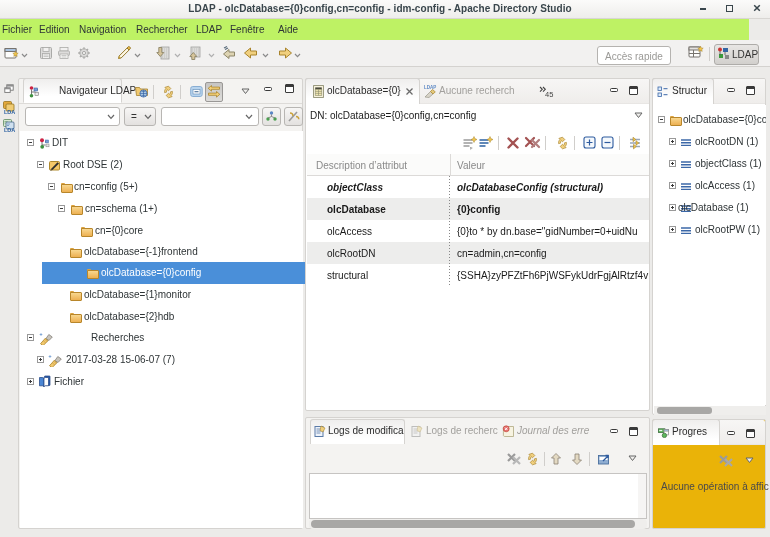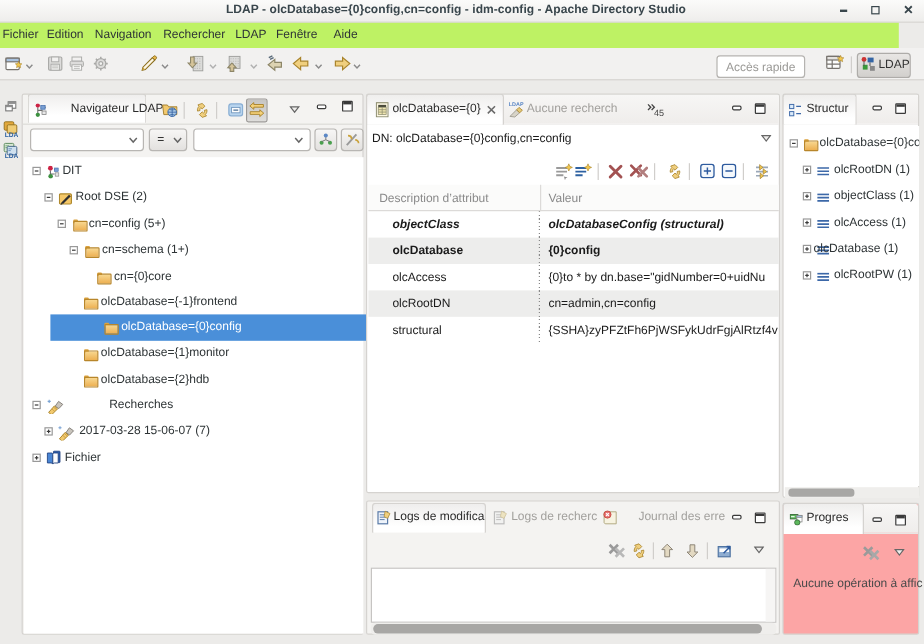--- a/index.html
+++ b/index.html
@@ -427,21 +427,21 @@
     <path d="M2.5 4h5M2.5 6h5M2.5 8h4" stroke="#9a9a9a" stroke-width="0.8"></path>
     <path d="M7 1l4 2-2 4-3-1.5z" fill="#ead9a0" stroke="#b09a56" stroke-width="0.6"></path>
   </svg>
   <div class="abs" style="left:120px;top:7px;color:#a2a09d;">Logs de recherc</div>
 
   <svg class="abs" style="left:196px;top:7px;" width="14" height="13" viewBox="0 0 14 13">
     <path d="M3 1.5h8.5v10H3c-1 0-1.6-.5-1.6-1.2V2.7C1.4 2 2 1.5 3 1.5z" fill="#f7f3e1" stroke="#b0a880" stroke-width="0.8"></path>
     <circle cx="4.2" cy="3.8" r="3" fill="#e57373" stroke="#c0392b" stroke-width="0.6"></circle>
     <path d="M3 2.6l2.4 2.4M5.4 2.6L3 5" stroke="#fff" stroke-width="0.9"></path>
   </svg>
-  <div class="abs" style="left:226px;top:7px;color:#a2a09d;">Journal des erre</div>
+  <div class="abs" style="left:211px;top:7px;color:#a2a09d;font-style:italic;">Journal des erre</div>
   <div class="minbtn" style="left:304px;top:11px;"></div>
   <div class="maxbtn" style="left:323px;top:9px;"></div>
 
   <svg class="abs" style="left:200px;top:34px;" width="16" height="14" viewBox="0 0 16 14">
     <path d="M2 2l7 7M9 2L2 9" stroke="#9a9a9a" stroke-width="2.2"></path>
     <path d="M7 5l7 7M14 5l-7 7" stroke="#b8b8b8" stroke-width="2.2"></path>
   </svg>
   <svg class="abs" style="left:219px;top:34px;" width="15" height="14" viewBox="0 0 15 14">
     <path d="M7.5 1.2l2.3 2.3-2.3 2.3-1.2-1.1c-.7.7-.9 1.5-.6 2.4L3.6 7.6c-.3-1.5.2-3 1.3-4.1l-1-1.1z" fill="#f0cf7e" stroke="#a9842c" stroke-width="0.7"></path>
     <path d="M7.5 12.8L5.2 10.5l2.3-2.3 1.2 1.1c.7-.7.9-1.5.6-2.4l2.1-.5c.3 1.5-.2 3-1.3 4.1l1 1.1z" fill="#f0cf7e" stroke="#a9842c" stroke-width="0.7"></path>
@@ -522,21 +522,21 @@
           <path d="M0 1h10M0 3.7h10M0 6.4h10" stroke="#3c68a8" stroke-width="1.4"></path>
         </svg>
       <span class="abs" style="left:41px;">olcRootPW (1)</span>
       </div>
   </div>
 
   <div class="abs" style="left:1px;top:327px;width:112px;height:9px;background:#efeeec;"></div>
   <div class="abs" style="left:4px;top:328px;width:55px;height:7px;background:#a8a7a5;border-radius:3px;"></div>
 </div>
 
-<div class="abs" style="left:652px;top:419px;width:114px;height:110px;background:#fca5a5;border:1px solid #d5d3d0;border-radius:2px;">
+<div class="abs" style="left:652px;top:419px;width:114px;height:110px;background:#eab308;border:1px solid #d5d3d0;border-radius:2px;">
   <div class="abs" style="left:0;top:0;width:112px;height:25px;background:linear-gradient(#f7f6f5,#efedeb);border-bottom:1px solid #e8e6e4;border-radius:2px 2px 0 0;"></div>
   <div class="abs" style="left:-1px;top:-1px;width:68px;height:26px;background:linear-gradient(#efeeed,#ffffff 78%);border:1px solid #d5d3d0;border-bottom:none;border-radius:3px 3px 0 0;"></div>
   <svg class="abs" style="left:5px;top:8px;" width="11" height="10" viewBox="0 0 11 10">
     <rect x="0.5" y="0.8" width="6.4" height="3.6" fill="#5cb85c" stroke="#3a6a3a" stroke-width="0.8"></rect>
     <path d="M1.2 2.5h3" stroke="#e8f5e8" stroke-width="1.2"></path>
     <rect x="6" y="1.5" width="4.4" height="5.4" fill="#fdfdfd" stroke="#8a8a8a" stroke-width="0.7"></rect>
     <rect x="6" y="1.5" width="4.4" height="1.6" fill="#a8c8e8" stroke="#8a8a8a" stroke-width="0.7"></rect>
     <circle cx="6.4" cy="7.4" r="2.2" fill="#5cb85c" stroke="#3a6a3a" stroke-width="0.7"></circle>
   </svg>
   <div class="abs" style="left:19px;top:6px;color:#2b2b2b;">Progres</div>

